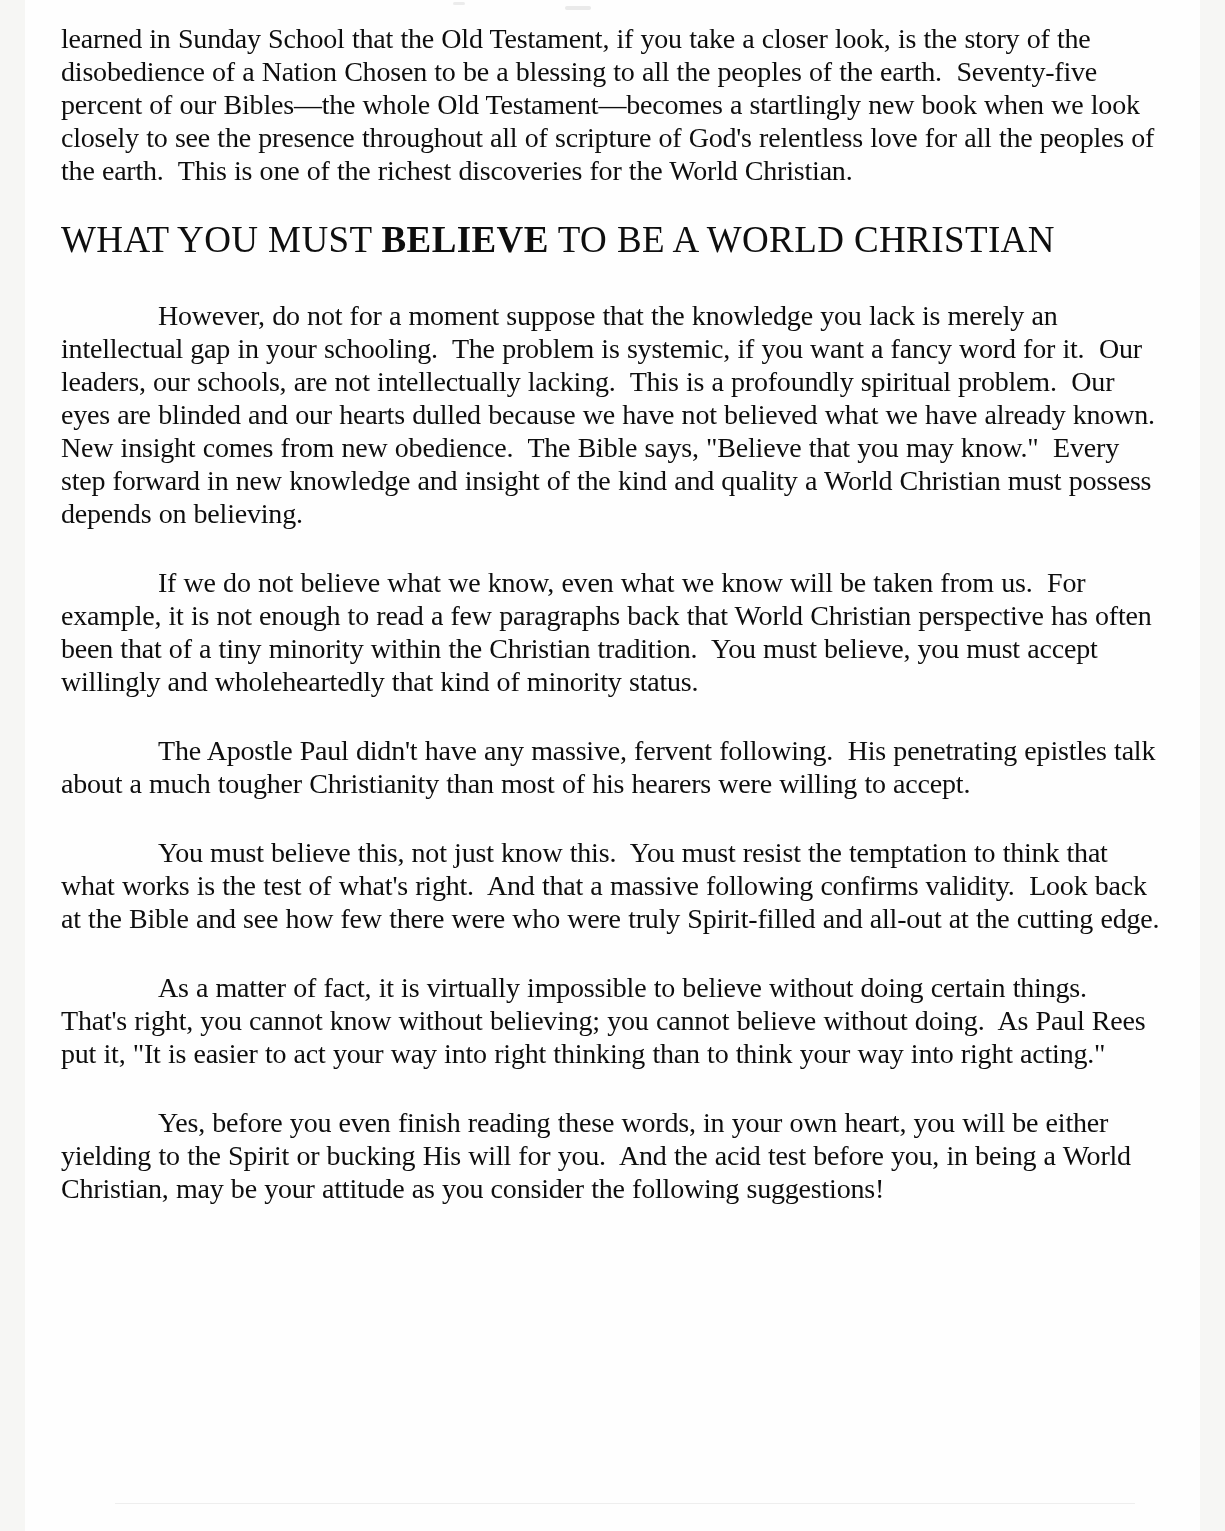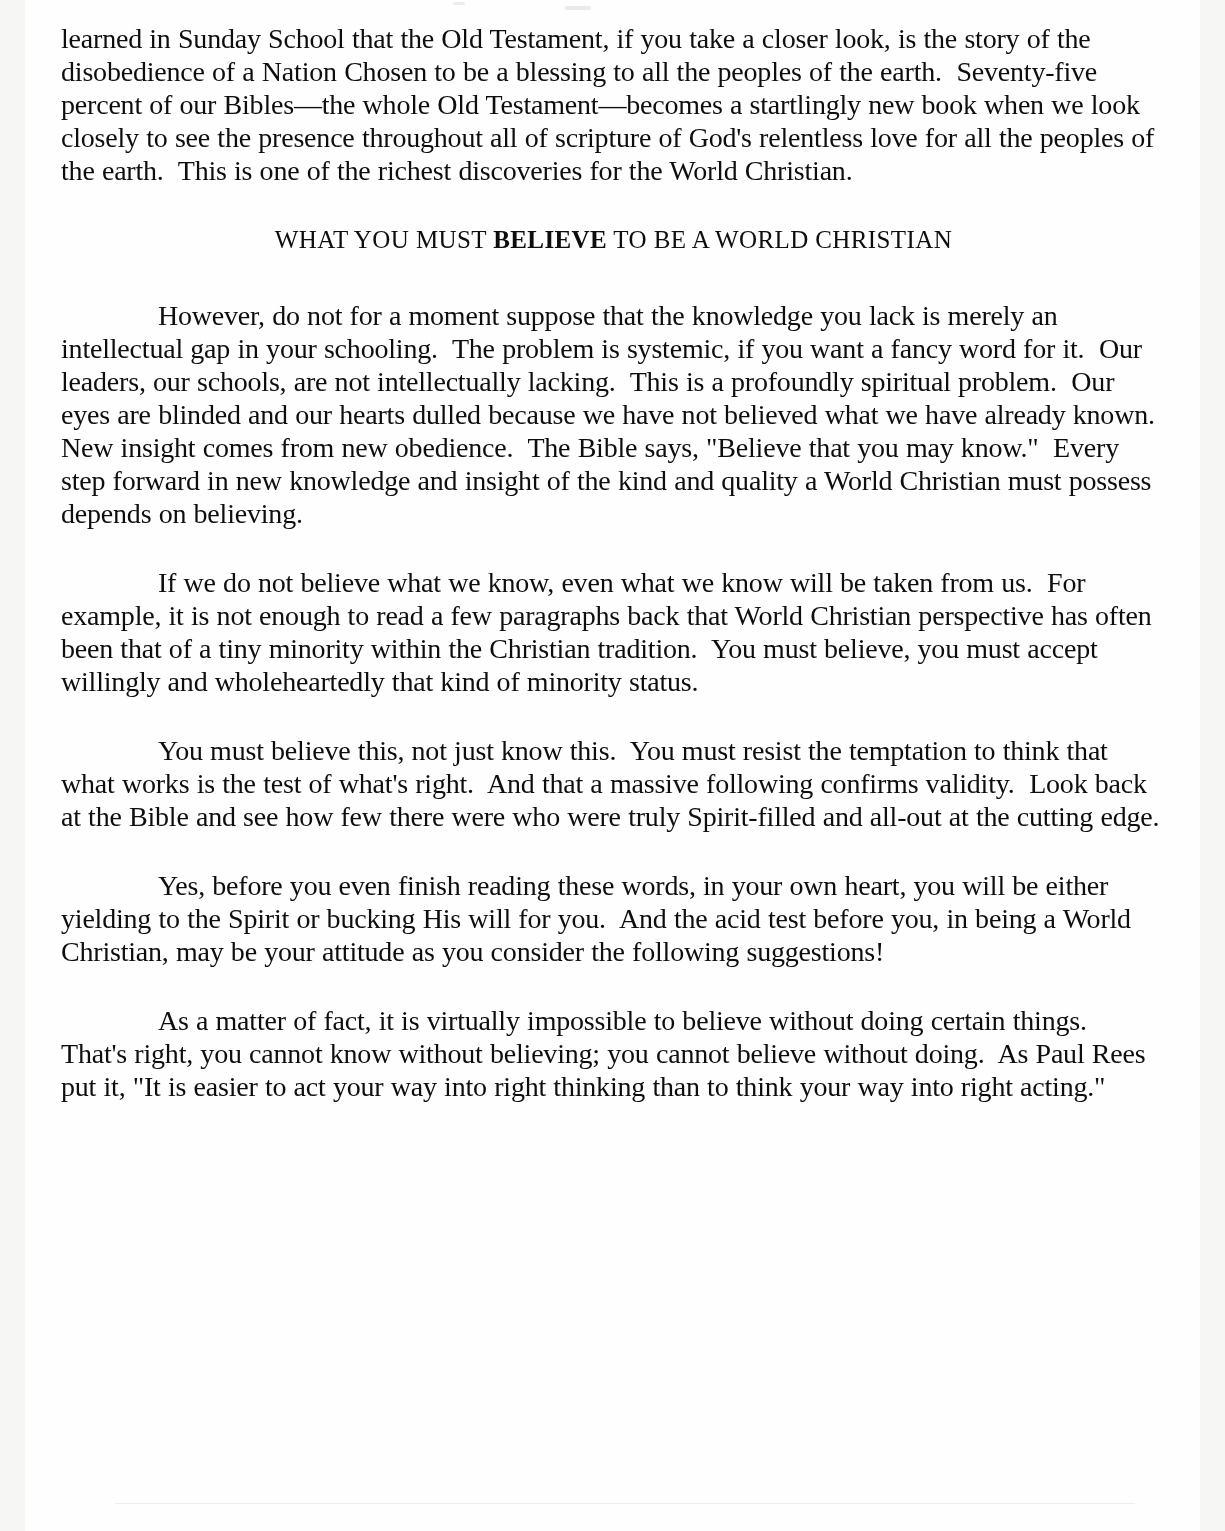--- a/index.html
+++ b/index.html
@@ -25,25 +25,25 @@
     letter-spacing: -0.2px;
     margin: 0 0 36px 0;
     text-align: left;
     white-space: pre-wrap;
     word-spacing: 0.5px;
   }
   .para.indent {
     text-indent: 97px;
   }
   .section-heading {
-    font-size: 25px;
+    font-size: 37px;
     line-height: 34px;
     font-weight: normal;
     letter-spacing: 0.4px;
-    text-align: center;
+    text-align: left;
     margin: 2px 0 42px 0;
     white-space: pre;
   }
   .section-heading .bold {
     font-weight: bold;
   }
   
   .scan-speck {
     position: absolute;
     background: #d8d8d8;
@@ -71,22 +71,23 @@
 
   <p class="para">learned in Sunday School that the Old Testament, if you take a closer look, is the story of the disobedience of a Nation Chosen to be a blessing to all the peoples of the earth.  Seventy-five percent of our Bibles—the whole Old Testament—becomes a startlingly new book when we look closely to see the presence throughout all of scripture of God's relentless love for all the peoples of the earth.  This is one of the richest discoveries for the World Christian.</p>
 
   <h2 class="section-heading"><span>WHAT YOU MUST </span><span class="bold">BELIEVE</span><span> TO BE A WORLD CHRISTIAN</span></h2>
 
   <p class="para indent">However, do not for a moment suppose that the knowledge you lack is merely an intellectual gap in your schooling.  The problem is systemic, if you want a fancy word for it.  Our leaders, our schools, are not intellectually lacking.  This is a profoundly spiritual problem.  Our eyes are blinded and our hearts dulled because we have not believed what we have already known.  New insight comes from new obedience.  The Bible says, "Believe that you may know."  Every step forward in new knowledge and insight of the kind and quality a World Christian must possess depends on believing.</p>
 
   <p class="para indent">If we do not believe what we know, even what we know will be taken from us.  For example, it is not enough to read a few paragraphs back that World Christian perspective has often been that of a tiny minority within the Christian tradition.  You must believe, you must accept willingly and wholeheartedly that kind of minority status.</p>
 
 
+  <p class="para indent">The Apostle Paul didn't have any massive, fervent following.  His penetrating epistles talk about a much tougher Christianity than most of his hearers were willing to accept.</p>
 
   <p class="para indent">You must believe this, not just know this.  You must resist the temptation to think that what works is the test of what's right.  And that a massive following confirms validity.  Look back at the Bible and see how few there were who were truly Spirit-filled and all-out at the cutting edge.</p>
 
+  <p class="para indent">As a matter of fact, it is virtually impossible to believe without doing certain things.  That's right, you cannot know without believing; you cannot believe without doing.  As Paul Rees put it, "It is easier to act your way into right thinking than to think your way into right acting."</p>
+
   <p class="para indent">Yes, before you even finish reading these words, in your own heart, you will be either yielding to the Spirit or bucking His will for you.  And the acid test before you, in being a World Christian, may be your attitude as you consider the following suggestions!</p>
-
-  <p class="para indent">As a matter of fact, it is virtually impossible to believe without doing certain things.  That's right, you cannot know without believing; you cannot believe without doing.  As Paul Rees put it, "It is easier to act your way into right thinking than to think your way into right acting."</p>
 
   <div class="scan-line"></div>
 
 </div>
 
 </body></html>

